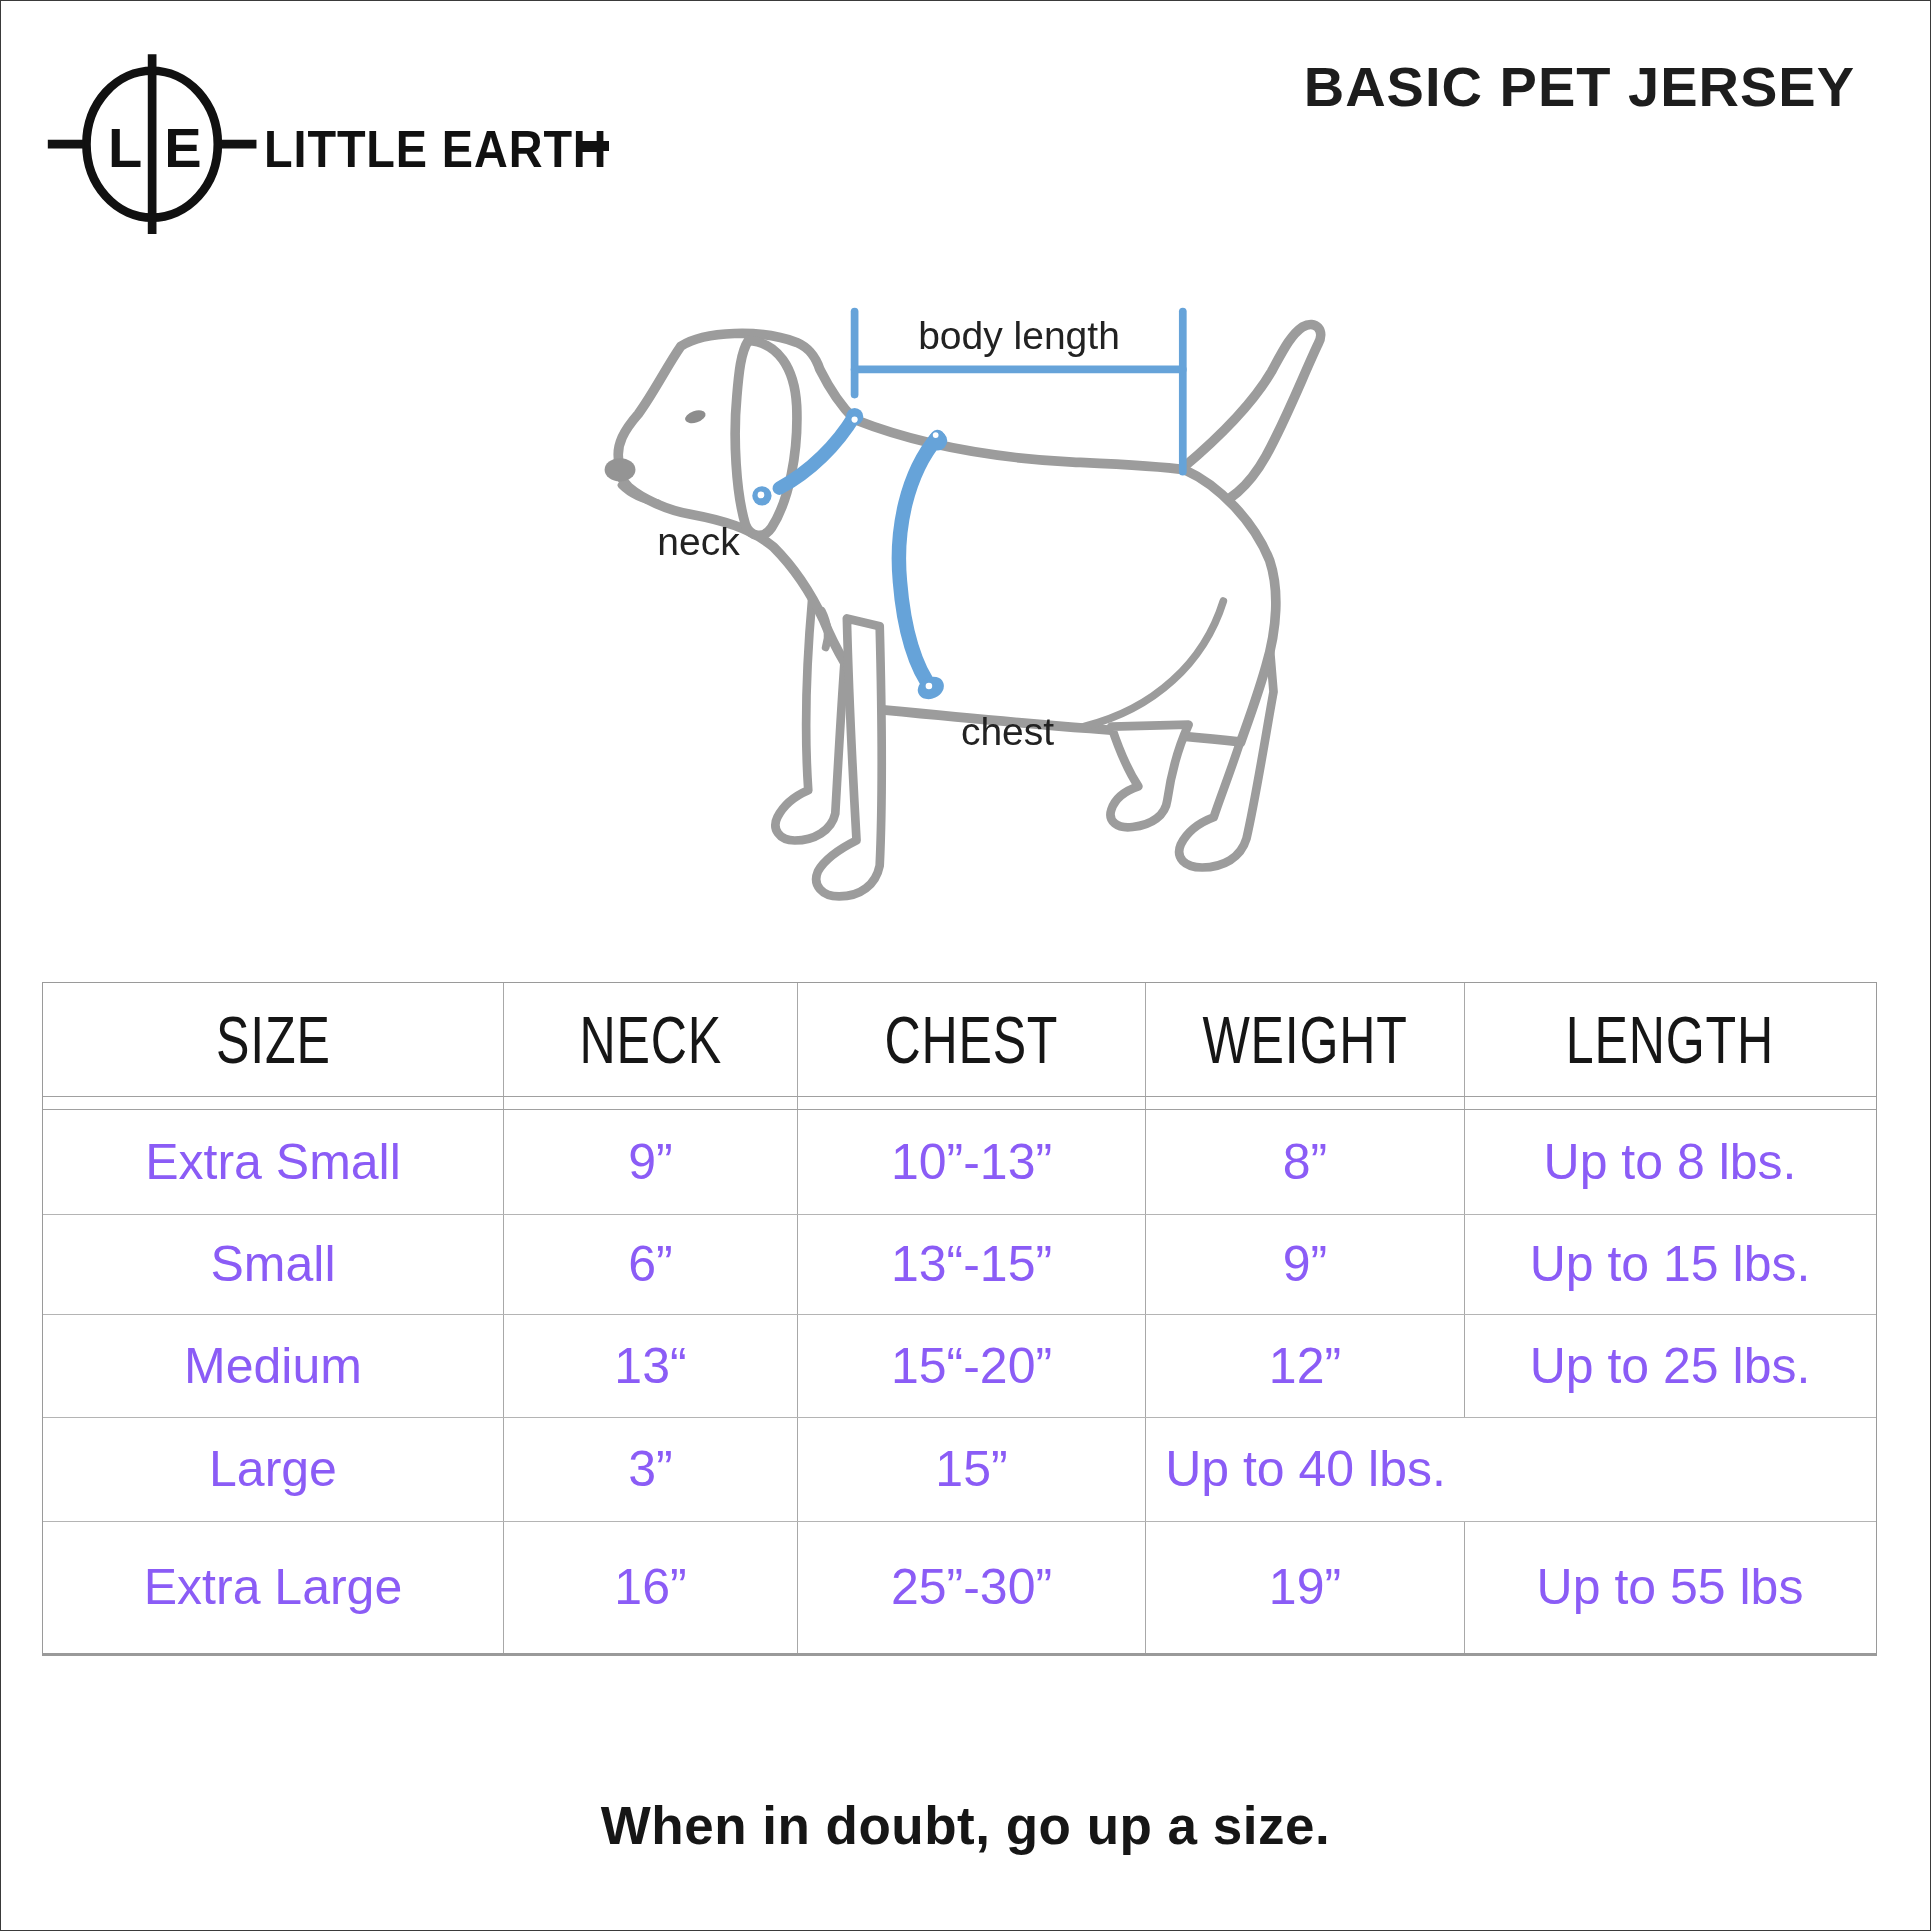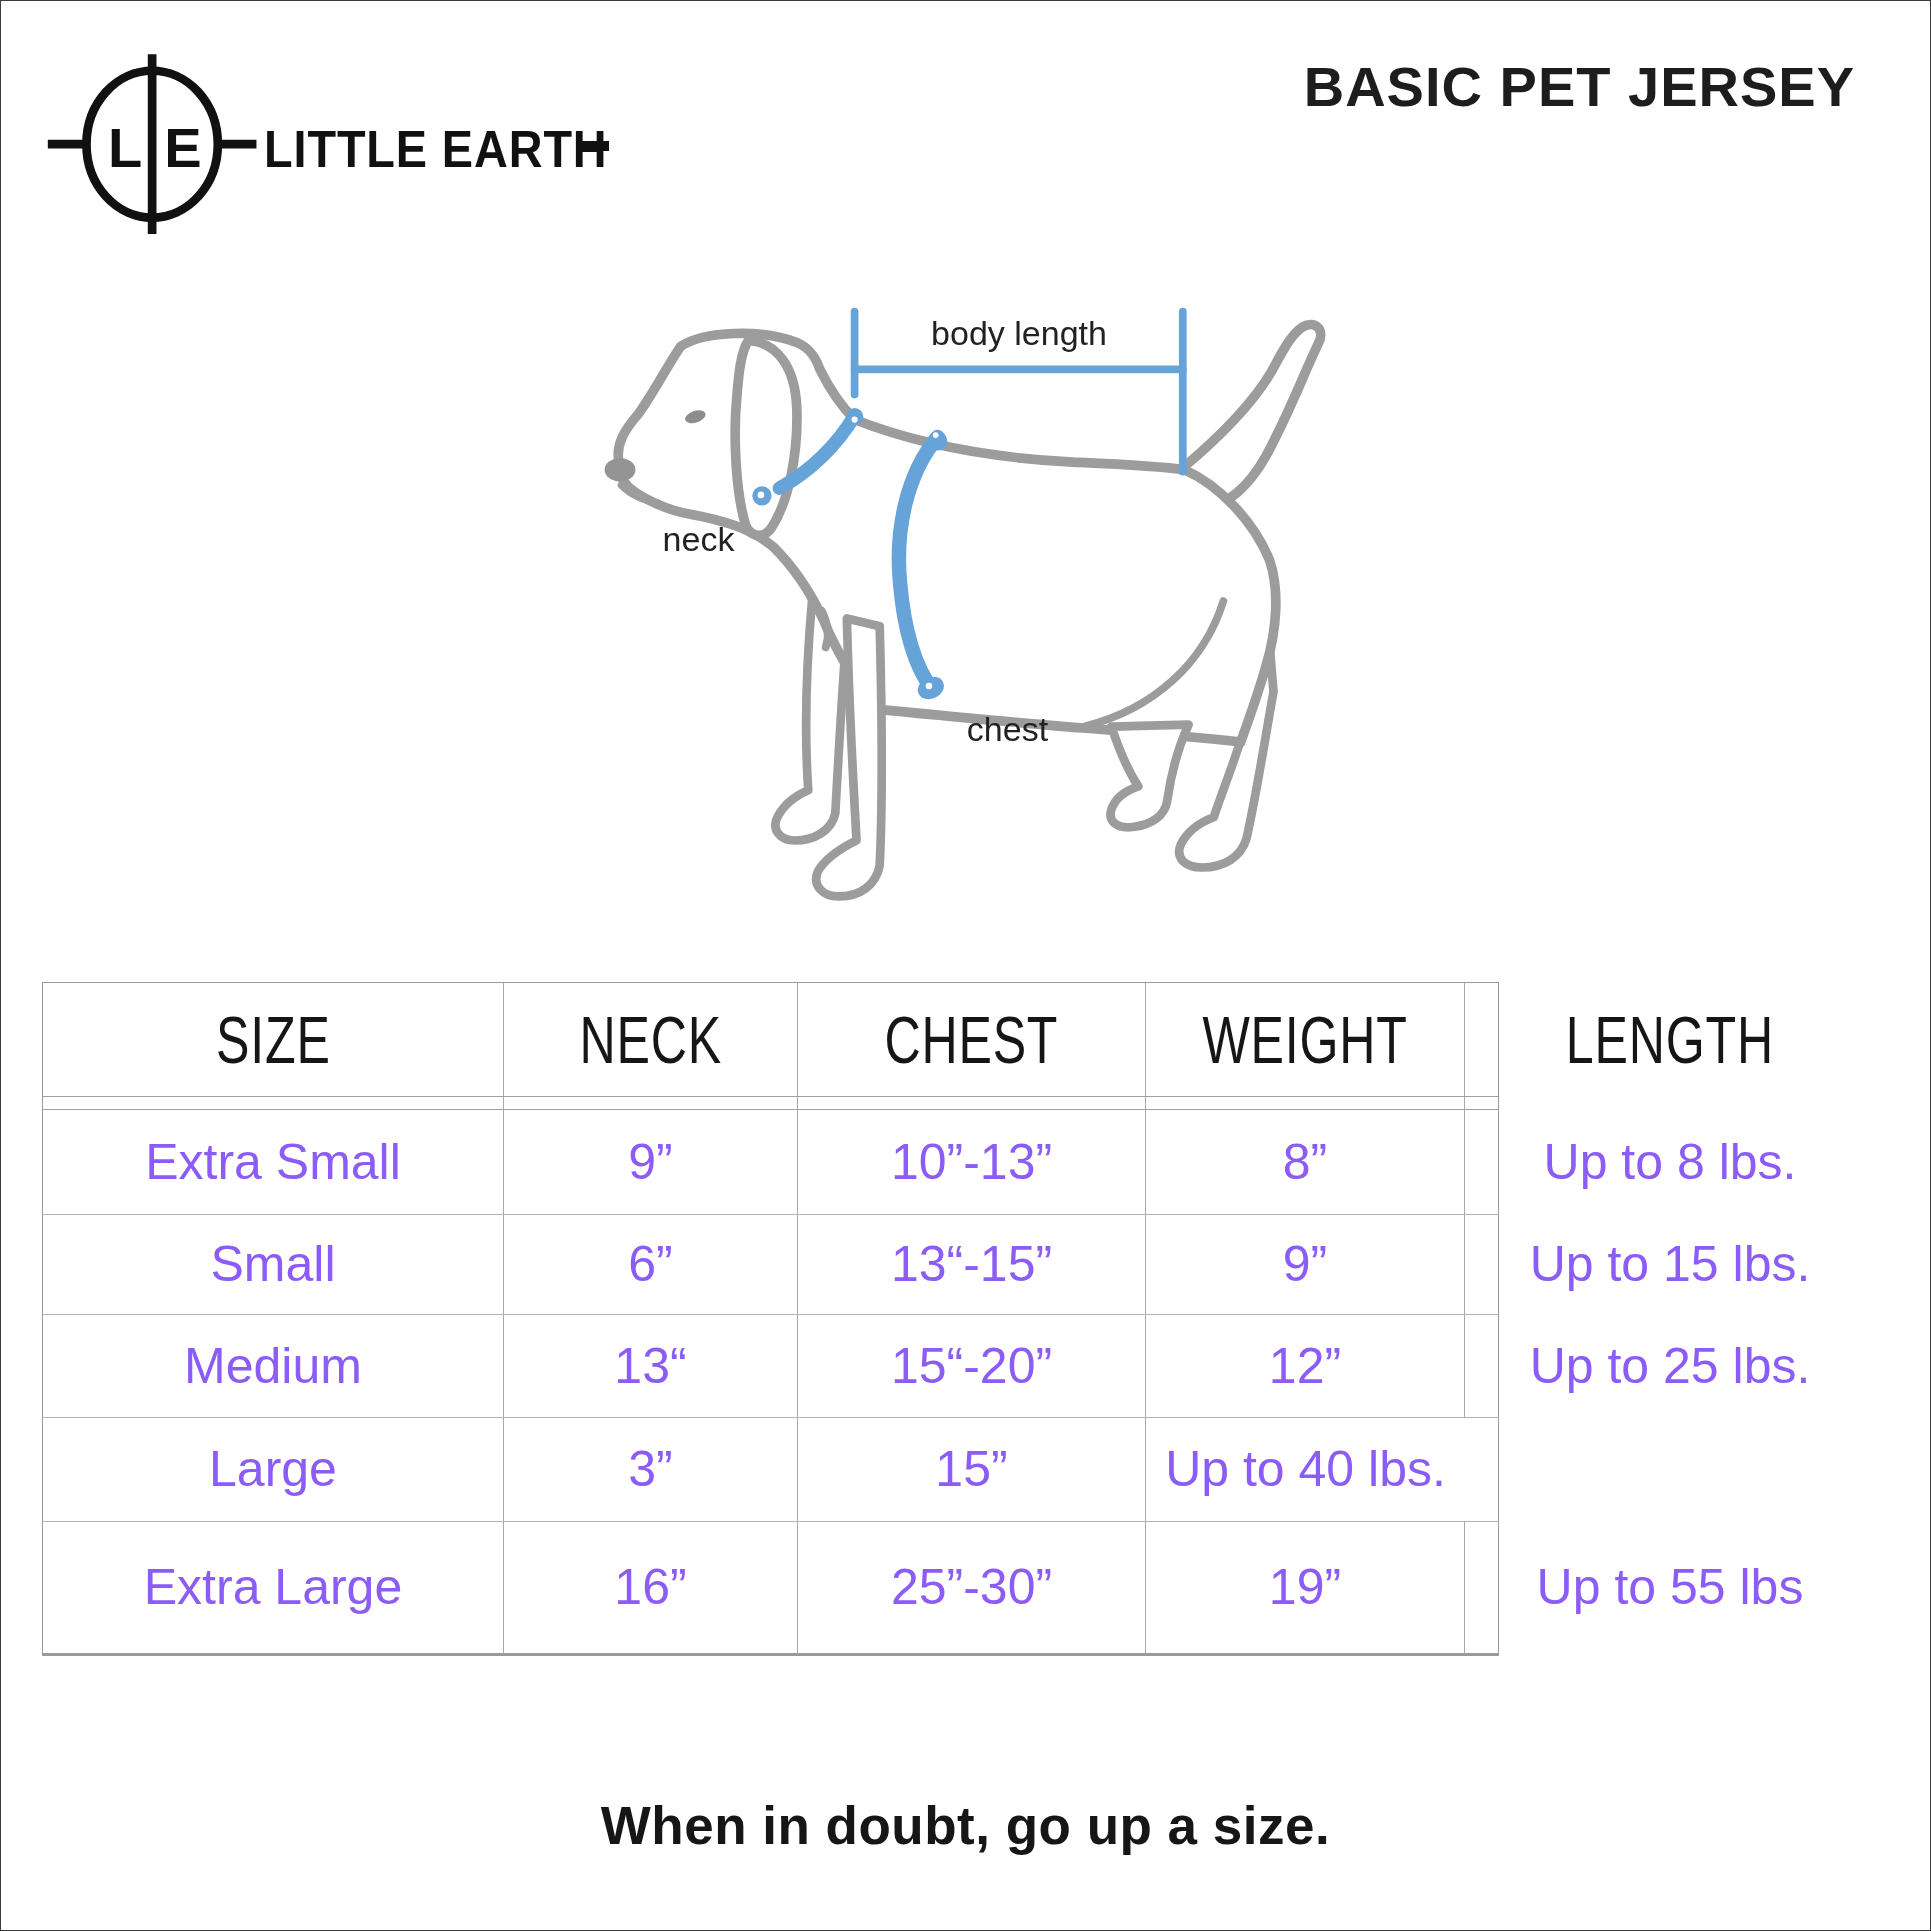--- a/index.html
+++ b/index.html
@@ -16,28 +16,28 @@
     white-space:nowrap;
   }
   .wordmark-dash{position:absolute;left:581px;top:140px;width:27px;height:9.7px;background:#111;}
   
   .titles{position:absolute;right:75px;top:53px;text-align:right;}
   .title-line{font-size:56px;font-weight:700;color:#1d1d1d;letter-spacing:1px;white-space:nowrap;}
   .title-line + .title-line{margin-top:55px;}
   
   .dog-svg{position:absolute;left:425px;top:241px;}
   .diagram-label{
-    position:absolute;font-size:34px;color:#222;text-align:center;white-space:nowrap;
+    position:absolute;font-size:39px;color:#222;text-align:center;white-space:nowrap;
   }
   .lbl-bodylength{left:873px;top:313px;width:290px;}
   .lbl-neck{left:601px;top:519px;width:193px;}
   .lbl-chest{left:910px;top:709px;width:193px;}
   
   .size-table{
-    position:absolute;left:41px;top:981px;width:1457px;box-sizing:border-box;
+    position:absolute;left:41px;top:981px;width:1835px;box-sizing:border-box;
     border:1.9px solid #9a9a9a;border-bottom-width:3.9px;background:#fff;
   }
   .t-row{display:grid;grid-template-columns:461px 294px 348px 319px 410px;}
   .t-row.header{height:113px;}
   .t-row.gap{height:11.6px;border-top:1.9px solid #a0a0a0;border-bottom:1.9px solid #a0a0a0;}
   .t-row.r0{height:104px;}
   .t-row.r1{height:99px;border-top:1.9px solid #b4b4b4;}
   .t-row.r2{height:102px;border-top:1.9px solid #b4b4b4;}
   .t-row.r3{height:103px;border-top:1.9px solid #b4b4b4;}
   .t-row.r4{height:131px;border-top:1.9px solid #b4b4b4;}

